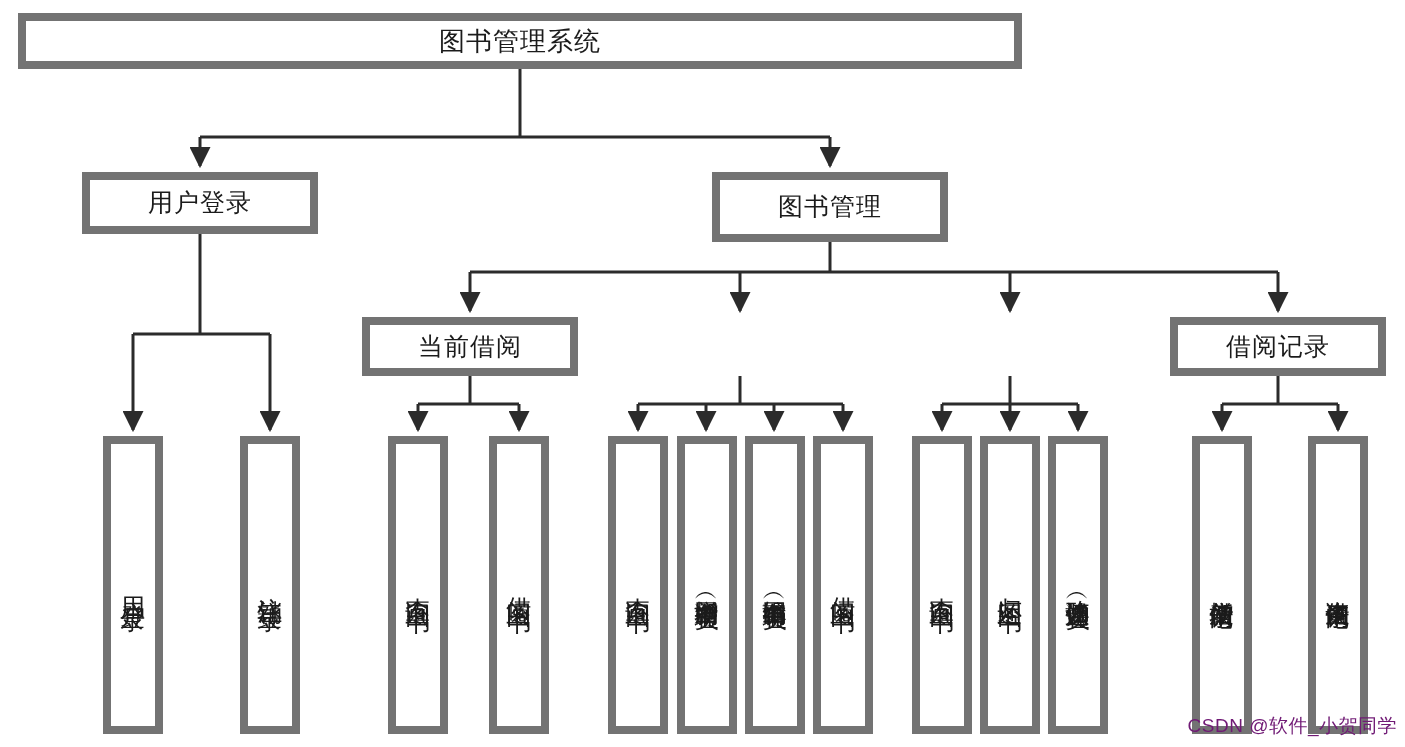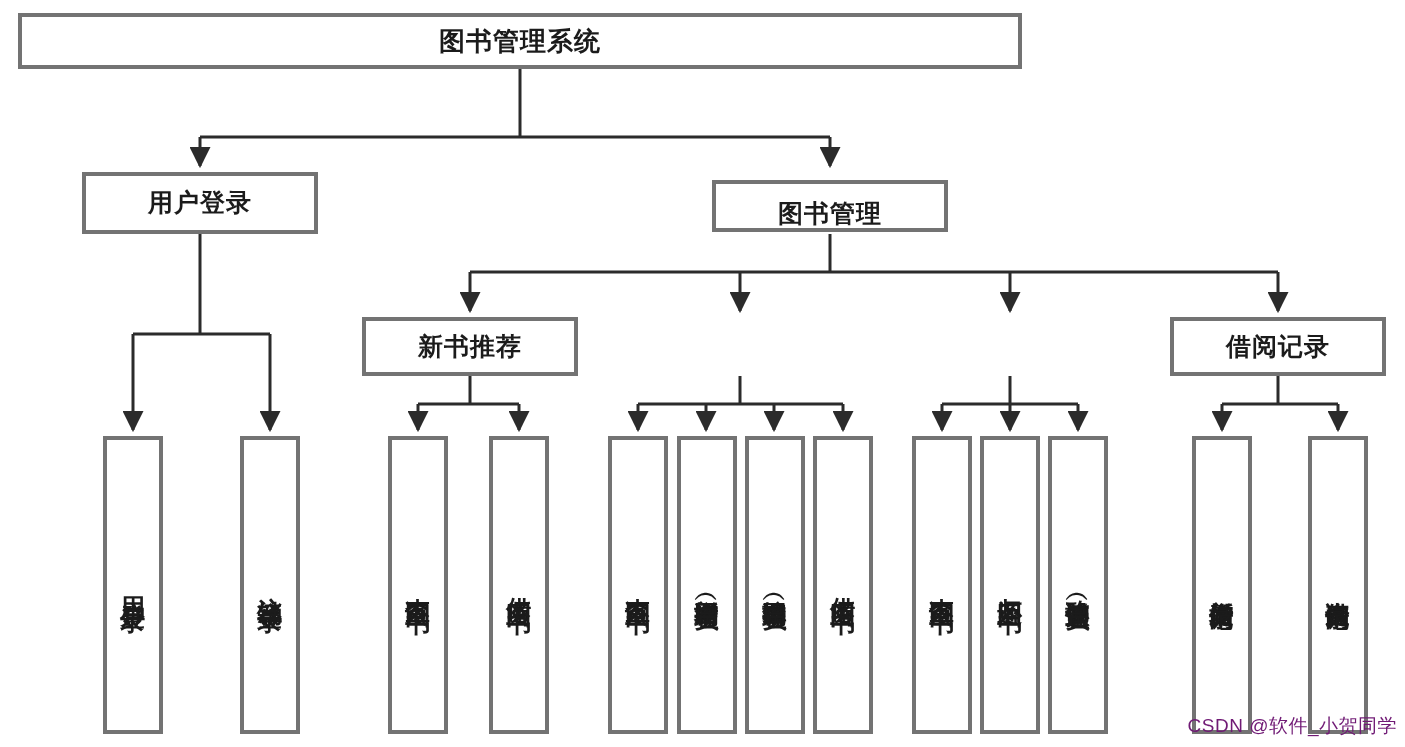--- a/index.html
+++ b/index.html
@@ -23,27 +23,26 @@
     left: 0;
     top: 0;
     width: 1405px;
     height: 747px;
     pointer-events: none;
   }
   .node {
     position: absolute;
     box-sizing: border-box;
     background: #ffffff;
-    border: 4px solid #737373;
+    border: 8px solid #737373;
     display: flex;
     align-items: center;
     justify-content: center;
     color: #1b1b1b;
     z-index: 2;
-    font-weight: bold;
   }
   .node-label {
     display: block;
     text-align: center;
     line-height: 1.18;
     color: #1b1b1b;
     white-space: nowrap;
   }
   
   .node-h .node-label {
@@ -136,26 +135,26 @@
     </g>
   </svg>
 
   <div class="node node-h node-root" style="left:18px; top:13px; width:1004px; height:56px;">
     <span class="node-label">图书管理系统</span>
   </div>
 
   <div class="node node-h" style="left:82px; top:172px; width:236px; height:62px;">
     <span class="node-label">用户登录</span>
   </div>
-  <div class="node node-h" style="left:712px; top:180px; width:236px; height:52px;align-items:flex-end;">
+  <div class="node node-h" style="left:712px; top:172px; width:236px; height:70px;">
     <span class="node-label">图书管理</span>
   </div>
 
   <div class="node node-h" style="left:362px; top:317px; width:216px; height:59px;">
-    <span class="node-label">新书推荐</span>
+    <span class="node-label">当前借阅</span>
   </div>
   <div class="node node-h" style="left:1170px; top:317px; width:216px; height:59px;">
     <span class="node-label">借阅记录</span>
   </div>
 
   <div class="node node-v" style="left:103px; top:436px; width:60px; height:298px;">
     <span class="node-label">用户登录</span>
   </div>
   <div class="node node-v" style="left:240px; top:436px; width:60px; height:298px;">
     <span class="node-label">注销登录</span>

